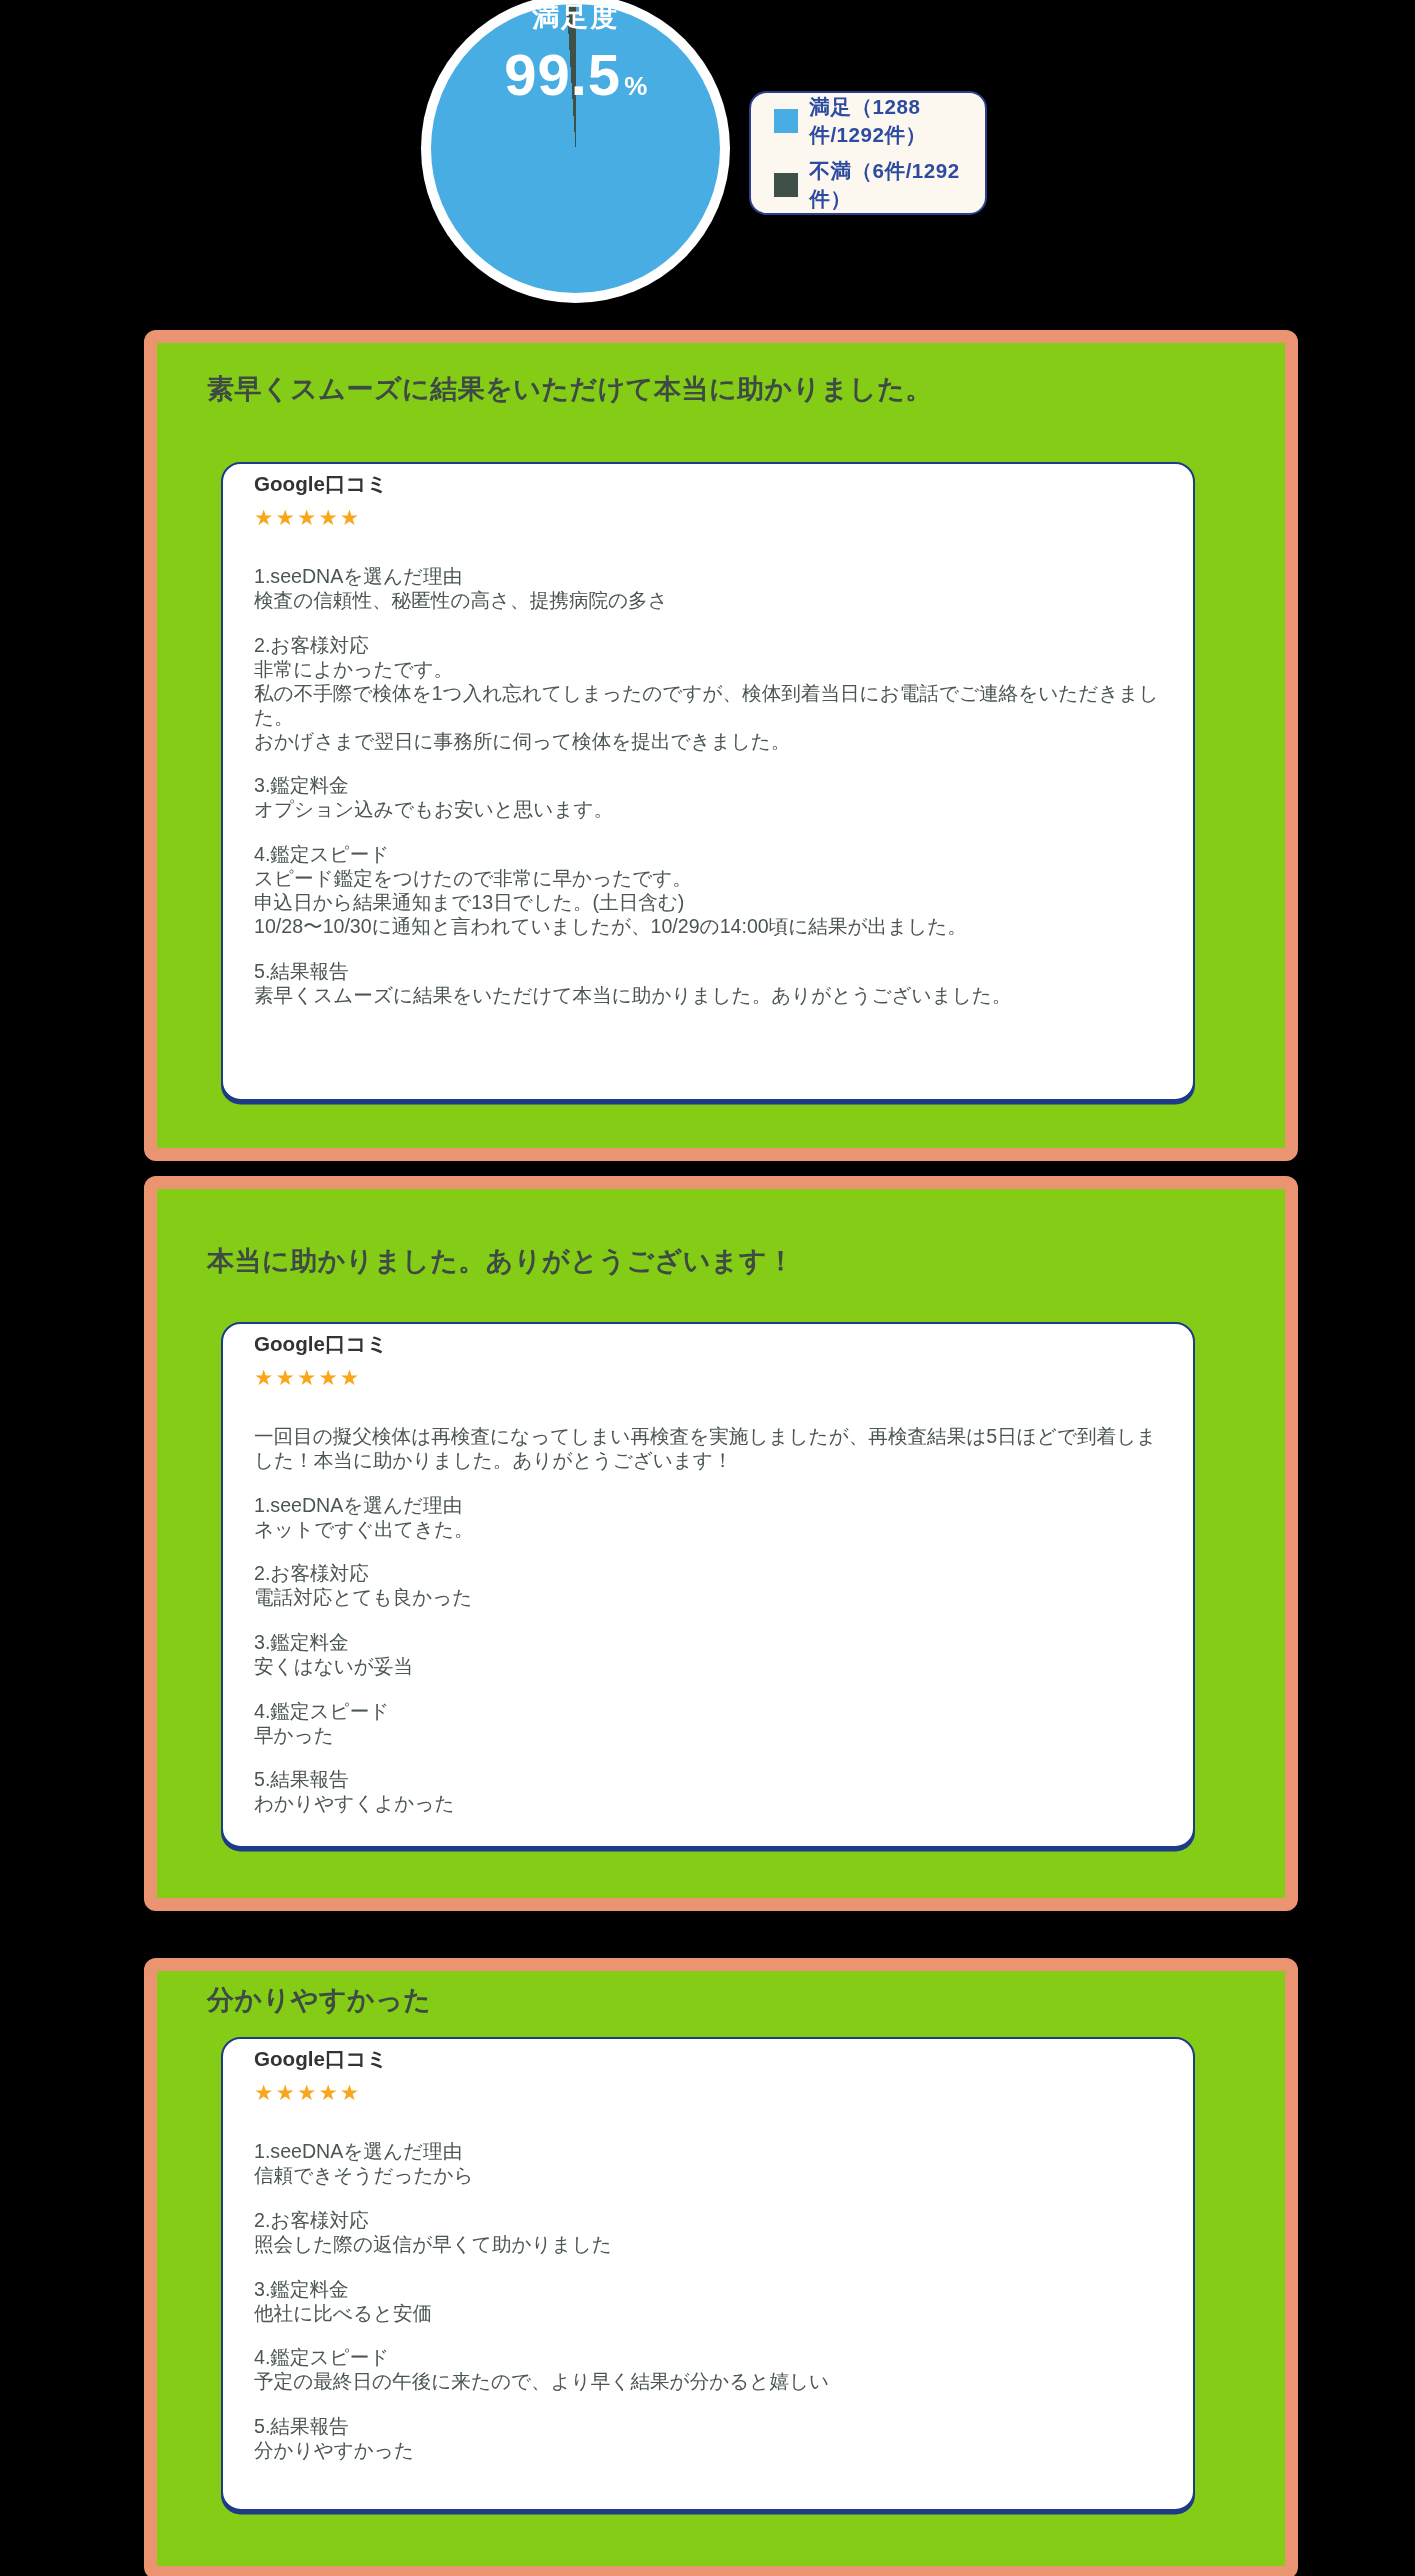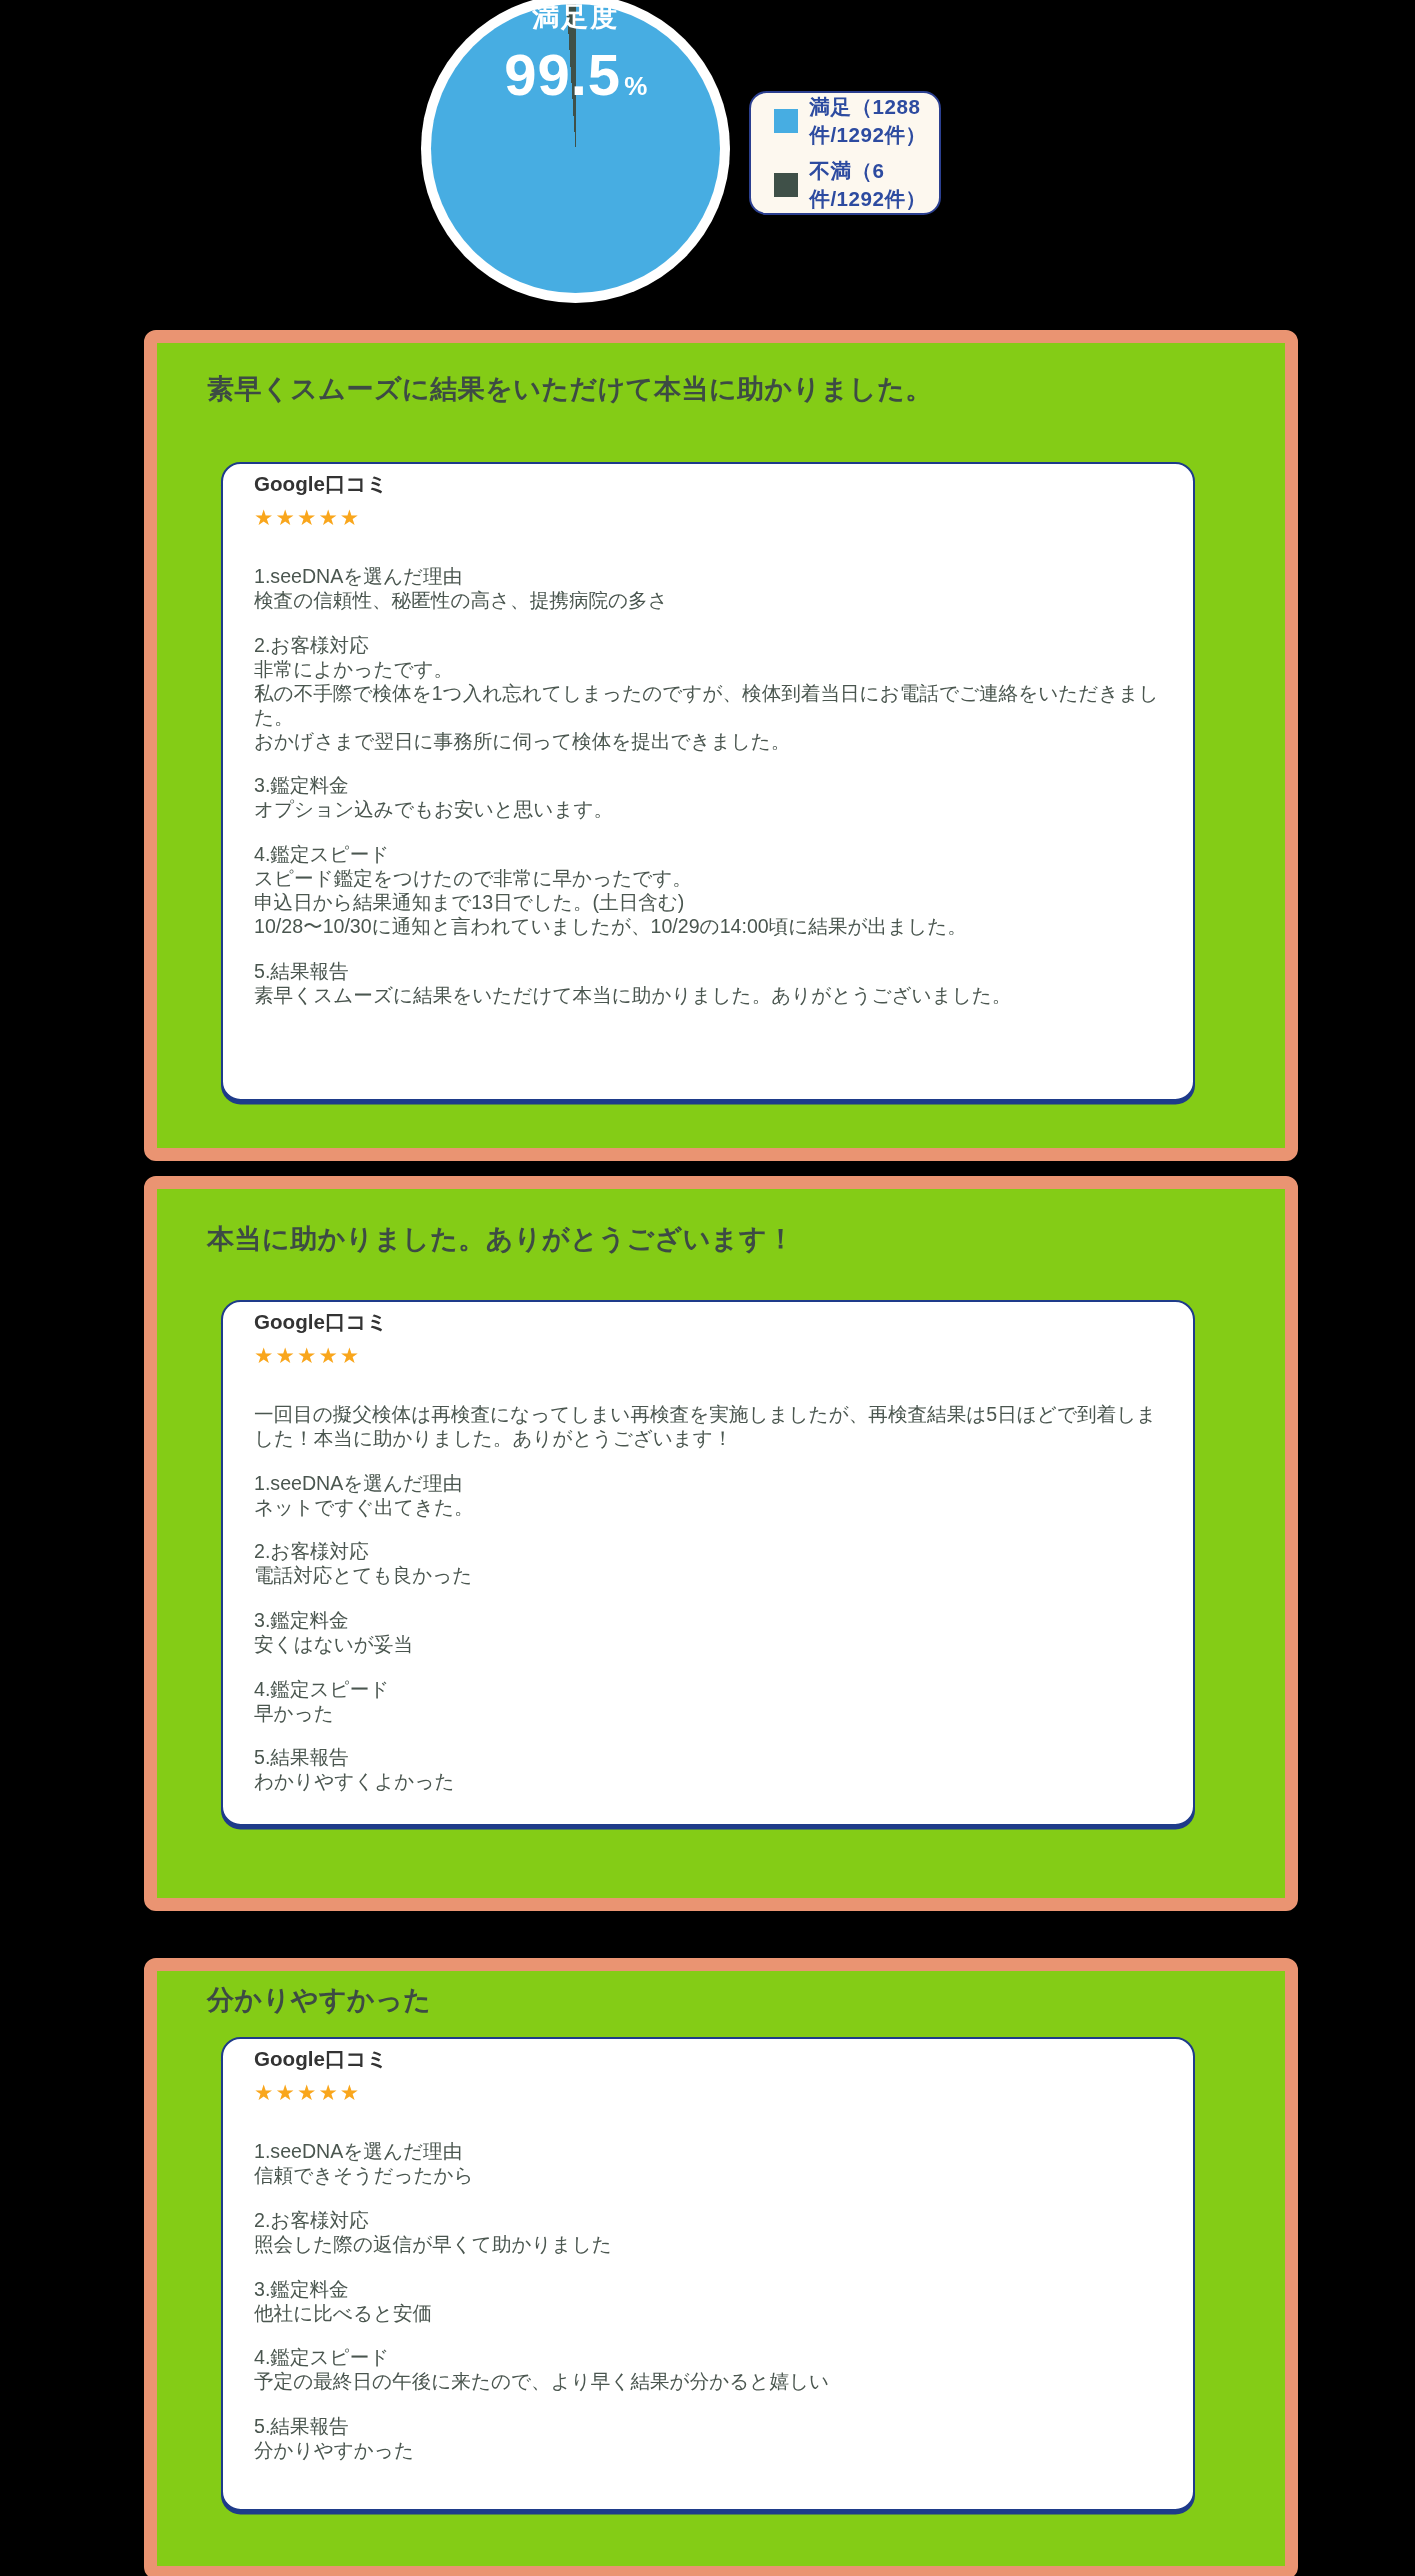--- a/index.html
+++ b/index.html
@@ -27,21 +27,21 @@
     color: #ffffff; transform: translateY(-5.2px);
   }
   .pie-label { font-size: 27px; font-weight: bold; letter-spacing: 2.1px; }
   .pie-value-row { display: flex; align-items: baseline; margin-top: 11px; }
   .pie-value { font-size: 58px; font-weight: bold; line-height: 1; letter-spacing: 1px; }
   .pie-unit { font-size: 26px; font-weight: bold; margin-left: 3.1px; }
 
   
   .legend {
     position: absolute; left: 749px; top: 91px;
-    width: 192px; height: 124px; box-sizing: border-box;
+    width: 238px; height: 124px; box-sizing: border-box;
     background: #fdf8ef; border: 2.6px solid #2b3f90; border-radius: 17.5px;
     display: flex; flex-direction: column; justify-content: center;
     gap: 8.2px; padding-left: 23px;
   }
   .legend-item { display: flex; align-items: center; gap: 11.3px; }
   .legend-swatch { width: 24px; height: 24px; flex: 0 0 auto; }
   .swatch-satisfied { background: #47ade2; }
   .swatch-unsatisfied { background: #3f5048; }
   .legend-label { font-size: 20.6px; font-weight: 600; color: #2d4ba0; letter-spacing: 0.5px; }
 
@@ -52,21 +52,21 @@
   }
   #card-1 { top: 330px;  height: 831px; }
   #card-2 { top: 1176px; height: 735px; }
   #card-3 { top: 1958px; height: 621px; }
 
   .card-title {
     font-size: 27px; font-weight: bold; color: #3d4b44;
     margin: 0 50px; letter-spacing: 0.5px;
   }
   #card-1 .card-title { margin-top: 28px; }
-  #card-2 .card-title { margin-top: 32px; }
+  #card-2 .card-title { margin-top: 54px; }
   #card-3 .card-title { margin-top: 11.3px; }
 
   .review-box {
     width: 974px; box-sizing: border-box;
     margin-left: 64px;
     border: 2.1px solid #1e3b8a; border-radius: 19.6px;
     box-shadow: 0 3.6px 0 #1e3b8a;
     background: #ffffff;
     padding: 6px 31px 31px 31px;
   }

